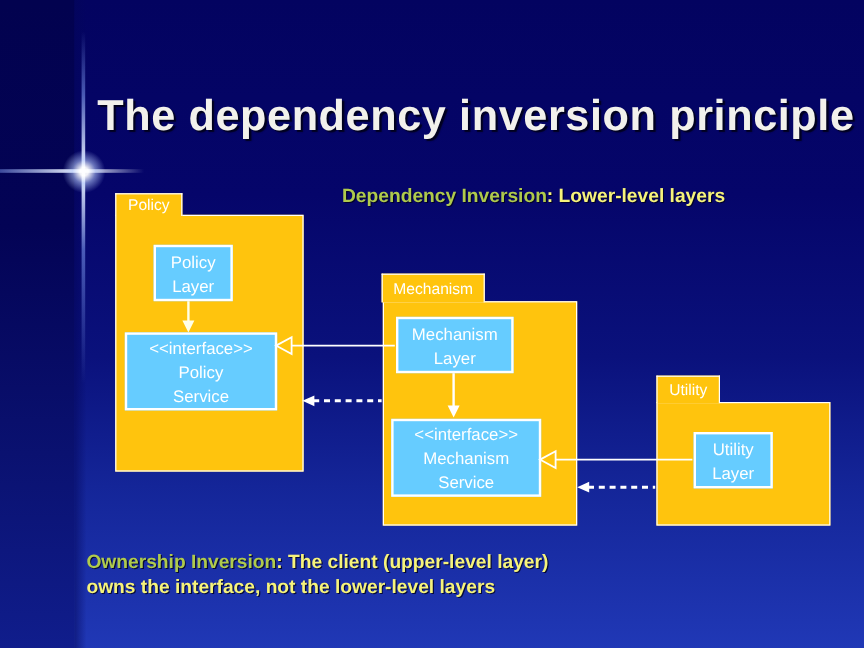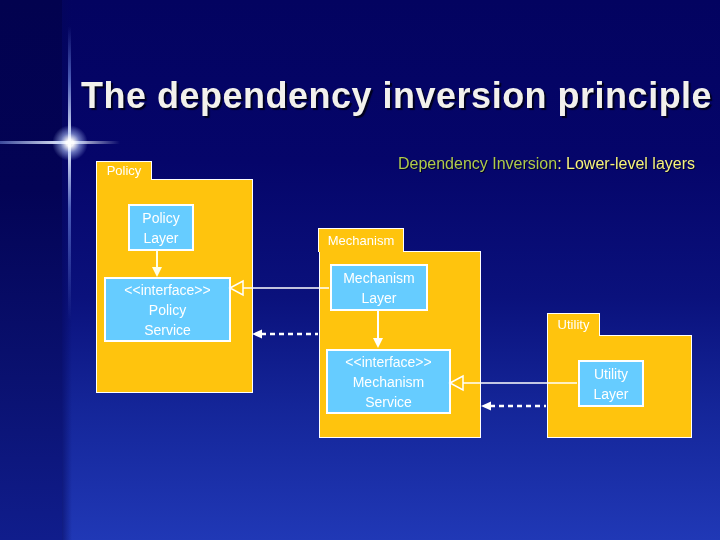--- a/index.html
+++ b/index.html
@@ -18,22 +18,22 @@
     background:linear-gradient(180deg,rgba(130,160,245,0) 0%,rgba(130,160,245,.55) 18%,#E8F0FF 40%,rgba(130,160,245,.55) 62%,rgba(130,160,245,0) 100%);}
   .star-h{position:absolute;left:0px;top:141px;width:120px;height:3px;z-index:2;
     background:linear-gradient(90deg,rgba(130,160,245,.45) 0%,#EFF5FF 57%,rgba(130,160,245,0) 100%);}
   .star-glow{position:absolute;left:52px;top:125px;width:36px;height:36px;z-index:2;
     background:radial-gradient(circle,rgba(255,255,255,.95) 0 14%,rgba(185,205,255,.55) 38%,rgba(185,205,255,0) 70%);}
   
   .title{position:absolute;left:70px;top:64px;margin:11px;z-index:5;
     font-size:36px;font-weight:bold;letter-spacing:.5px;color:#F2F1EC;
     text-shadow:2px 2px 1px rgba(0,0,18,.85);white-space:nowrap;}
   
-  .stmt{position:absolute;z-index:5;font-size:16px;font-weight:normal;line-height:22px;
-    text-align:right;text-shadow:1px 1px 0 rgba(0,0,25,.8);}
+  .stmt{position:absolute;z-index:5;font-size:16px;font-weight:bold;line-height:22px;
+    text-align:left;text-shadow:1px 1px 0 rgba(0,0,25,.8);}
   .stmt-top{left:285px;top:153px;width:410px;}
   .stmt-bottom{left:72px;top:458px;width:466px;line-height:21px;}
   .lead{color:#AFCA4C;}
   .ytext{color:#F6F37B;}
   
   .pkg{position:absolute;background:#FFC40D;border:1px solid #FFFFFF;z-index:3;box-sizing:border-box;}
   .tab{position:absolute;background:#FFC40D;border:1px solid #FFFFFF;border-bottom:none;z-index:4;
     box-sizing:border-box;color:#FFFFFF;font-size:13px;text-align:center;}
   .pkg-policy{left:96px;top:179px;width:157px;height:214px;}
   .tab-policy{left:96px;top:161px;width:56px;height:19px;line-height:18px;}
@@ -119,15 +119,17 @@
     <polygon points="450,383 463,376 463,390" fill="none" stroke="#FFFFFF" stroke-width="1.5"></polygon>
 
     <line x1="261" y1="334" x2="318" y2="334" stroke="#FFFFFF" stroke-width="2.5" stroke-dasharray="5 4"></line>
     <polygon points="252,334 262,329.5 262,338.5" fill="#FFFFFF"></polygon>
 
     <line x1="490" y1="406" x2="546" y2="406" stroke="#FFFFFF" stroke-width="2.5" stroke-dasharray="5 4"></line>
     <polygon points="481,406 491,401.5 491,410.5" fill="#FFFFFF"></polygon>
   </svg>
 
   <div class="stmt stmt-bottom">
+    <div><span class="lead">Ownership Inversion</span><span class="ytext">: The client (upper-level layer)</span></div>
+    <div class="ytext">owns the interface, not the lower-level layers</div>
   </div>
 
 </div>
 
 </body></html>

